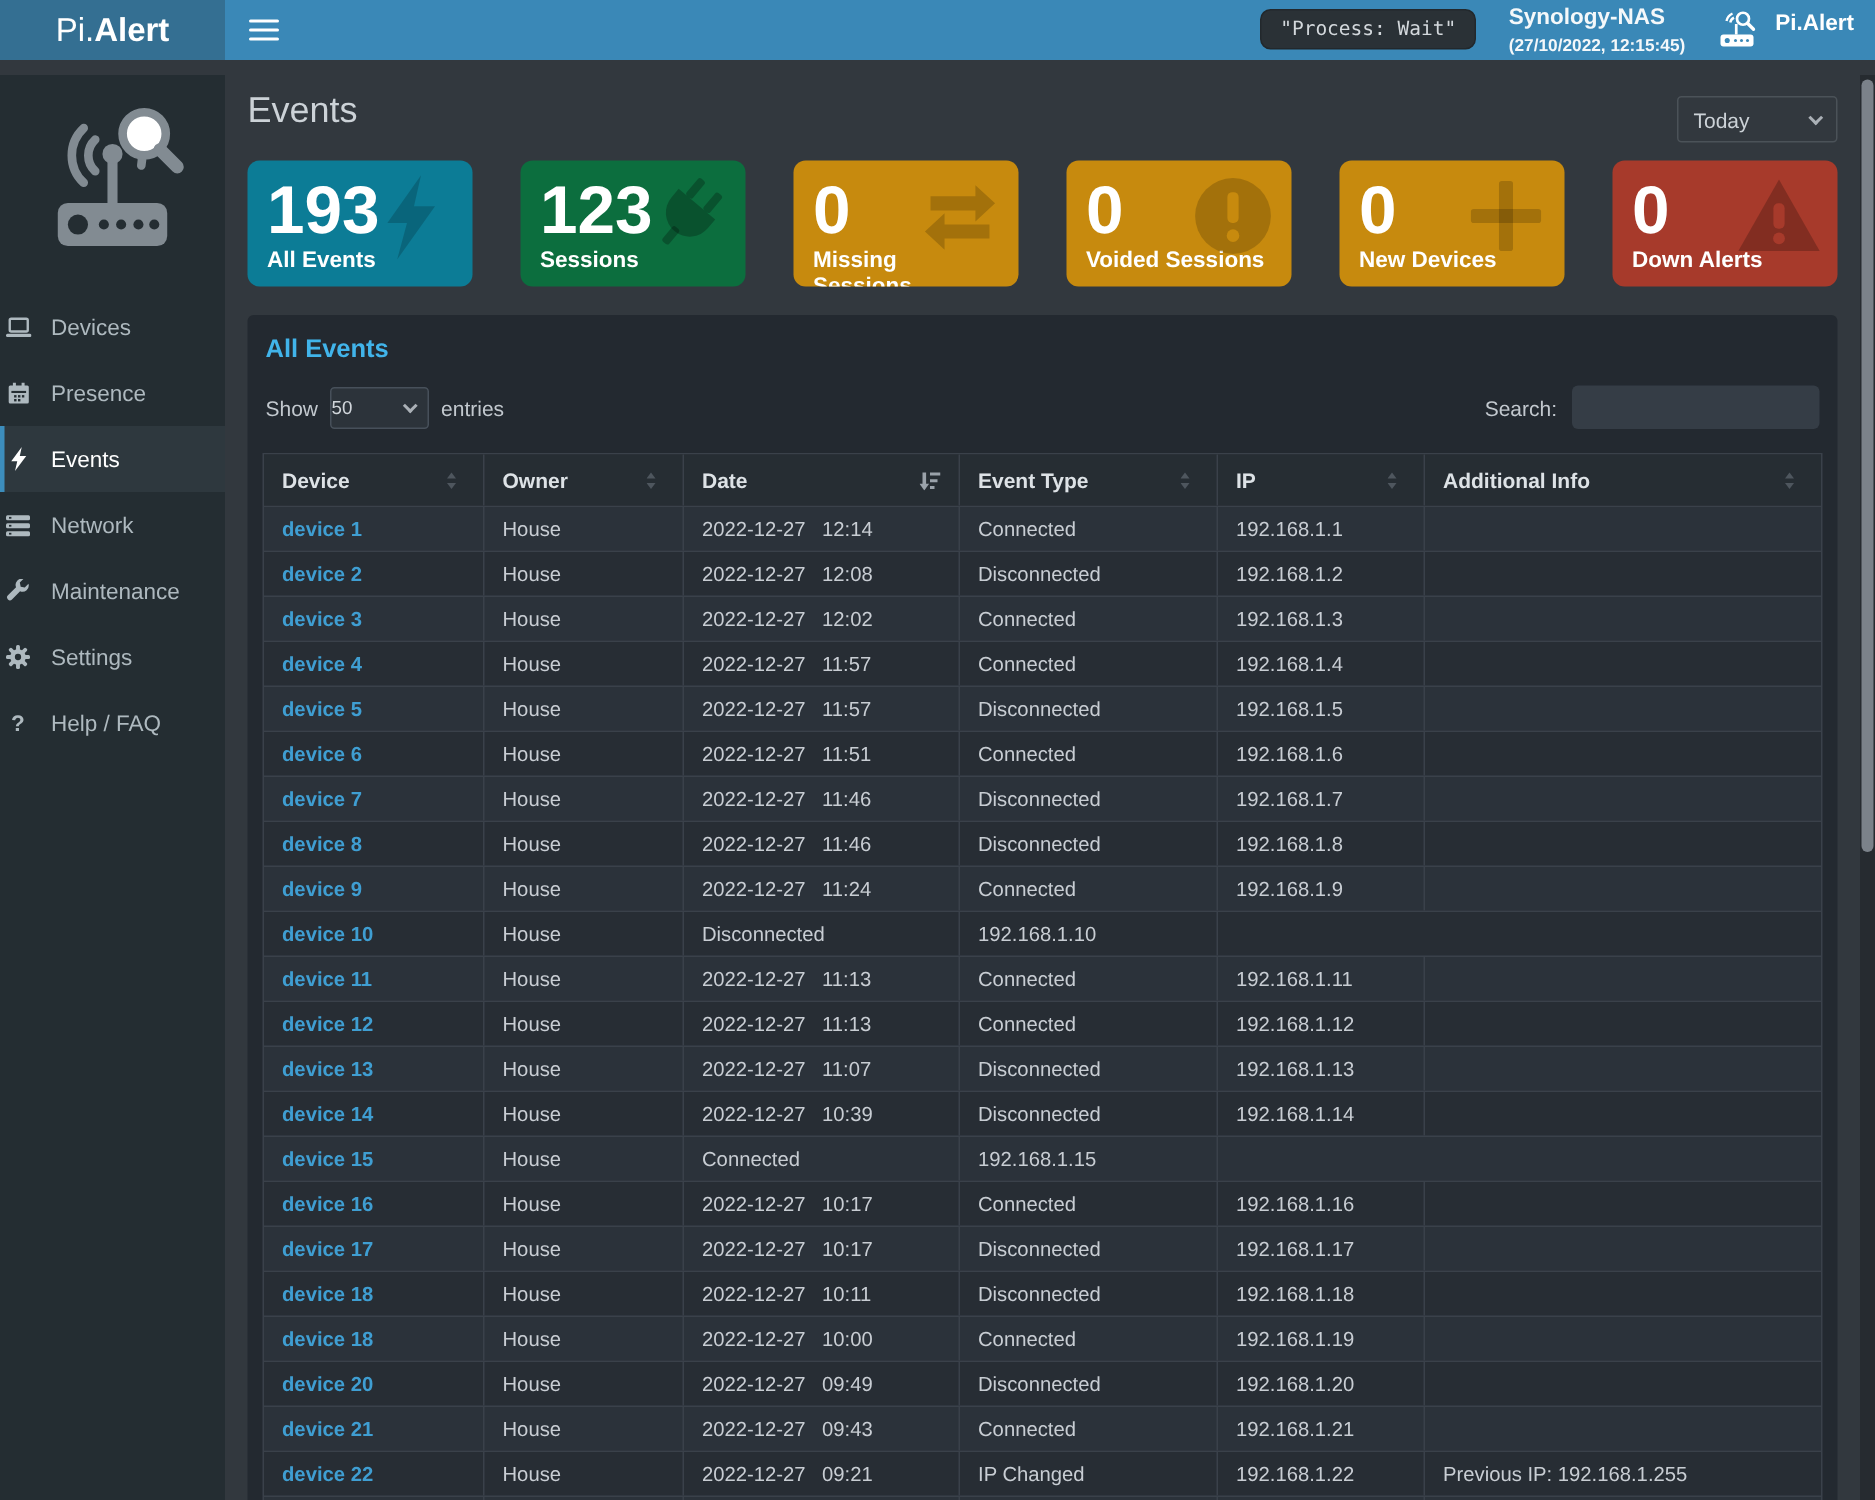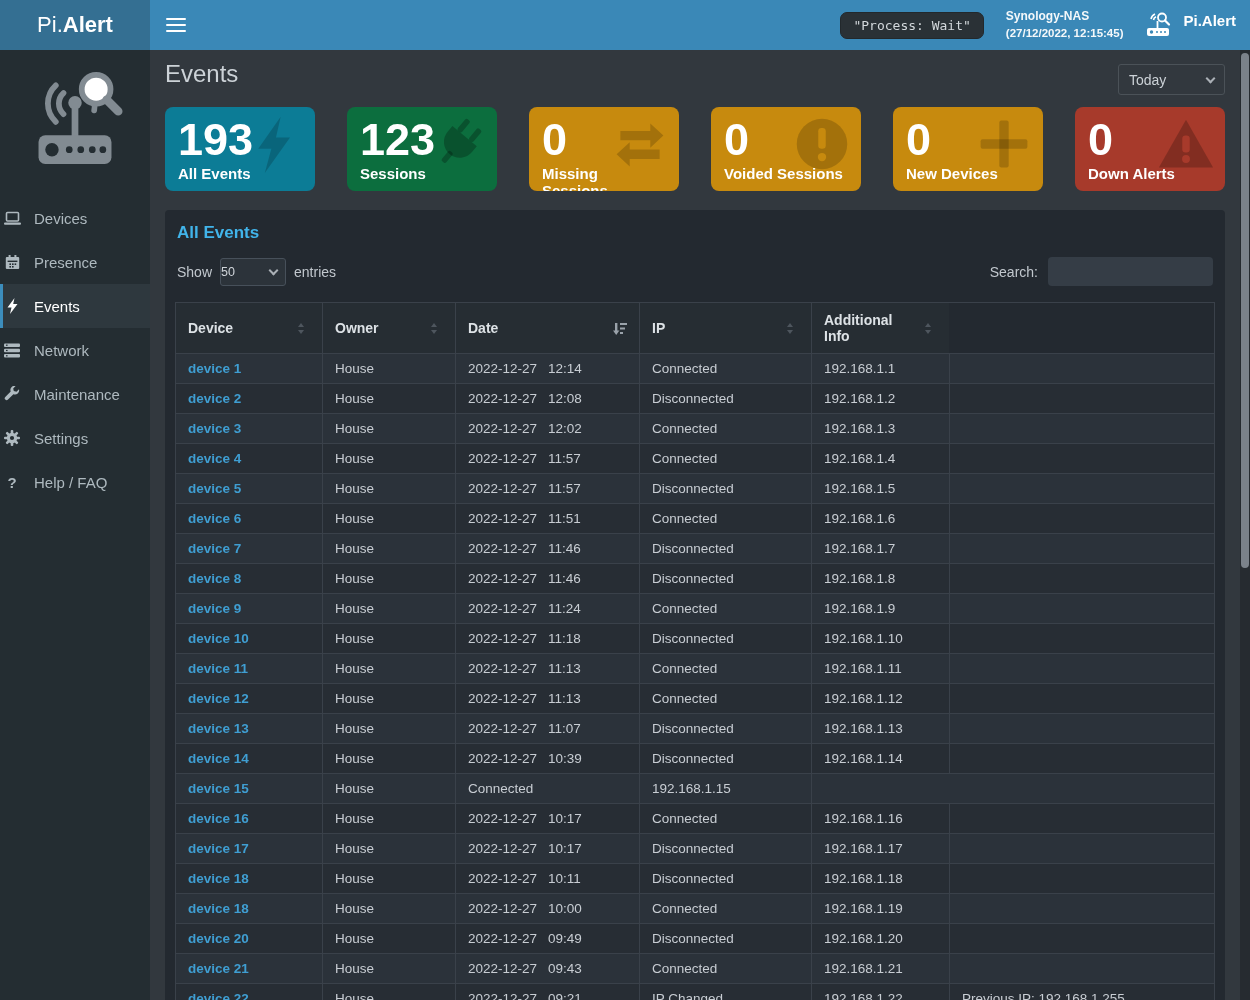--- a/index.html
+++ b/index.html
@@ -1,31 +1,31 @@
 <!DOCTYPE html>
 <html><head>
 <meta charset="utf-8">
 <style>
   * { margin:0; padding:0; box-sizing:border-box; }
   html,body { width:1250px; height:1000px; overflow:hidden; }
   body { font-family:"Liberation Sans", sans-serif; background:#32383e; position:relative; }
 
   
-  .header { display:flex; height:50px; width:100%; position:relative; z-index:5; }
+  .header { display:flex; height:40px; width:100%; position:relative; z-index:5; }
   .brand { width:150px; background:#346f92; color:#fff; font-size:22px;
            display:flex; align-items:center; justify-content:center; }
   .brand b { font-weight:700; }
   .header-main { flex:1; background:#3a88b7; display:flex; align-items:center; padding:0 14px 0 16px; }
   .hamburger { width:20px; cursor:pointer; margin-right:10px; }
   .hamburger span { display:block; height:2px; background:#fff; margin:4px 0; border-radius:1px; }
   .header-right { margin-left:auto; display:flex; align-items:center; gap:22px; }
   .process-badge { font-family:"DejaVu Sans Mono", monospace; font-size:13px; color:#d3d8dc;
                    background:#2a3136; border:1px solid #22282c; padding:5px 12px; border-radius:7px; }
   .nas-info { color:#f4f8fa; line-height:1.45; }
-  .nas-name { font-weight:700; font-size:12px; }
+  .nas-name { font-weight:700; font-size:15px; }
   .nas-time { font-size:11.5px; font-weight:600; }
   .app-link { display:flex; align-items:flex-start; gap:8px; color:#fff; font-size:15px; font-weight:600; cursor:pointer; }
 
   
   .sidebar { position:absolute; top:50px; left:0; width:150px; height:950px; background:#242d32; }
   .side-logo { display:flex; justify-content:center; padding:14px 0 10px 0; }
   .menu { margin-top:14px; }
   .menu-item { display:flex; align-items:center; height:44px; gap:13px;
                color:#aeb9bf; font-size:15px; cursor:pointer; border-left:3px solid transparent; }
   .menu-item .mi-icon { width:18px; display:flex; justify-content:center; color:inherit; flex:0 0 18px; }
@@ -95,21 +95,21 @@
   <div class="header-main">
     <div class="hamburger">
         <span></span>
         <span></span>
         <span></span>
       </div>
     <div class="header-right">
       <div class="process-badge">"Process: Wait"</div>
       <div class="nas-info">
         <div class="nas-name">Synology-NAS</div>
-        <div class="nas-time">(27/12/2022, 12:15:45)</div>
+        <div class="nas-time">(27/10/2022, 12:15:45)</div>
       </div>
       <div class="app-link">
         <svg width="30" height="26" viewBox="0 0 30 26">
           <g stroke="#ffffff" stroke-width="1.6" fill="none">
             <path d="M6 7 a7 7 0 0 1 4-5"></path>
               <path d="M8.5 8 a4.5 4.5 0 0 1 2.5-3.3"></path>
           </g>
           <circle cx="17" cy="5.5" r="4" fill="none" stroke="#ffffff" stroke-width="1.8"></circle>
           <line x1="20" y1="8.5" x2="24" y2="12.5" stroke="#ffffff" stroke-width="2.2" stroke-linecap="round"></line>
           <line x1="12.5" y1="9" x2="12.5" y2="16" stroke="#ffffff" stroke-width="1.8"></line>
@@ -333,20 +333,27 @@
               <g fill="#9aa2aa">
                 <rect x="7" y="1" width="7" height="2"></rect>
                 <rect x="7" y="5.5" width="5" height="2"></rect>
                 <rect x="7" y="10" width="3" height="2"></rect>
                 <rect x="2" y="1" width="2.4" height="8"></rect>
                 <path d="M3.2 13 L0 8.5 h6.4 Z"></path>
               </g>
             </svg>
         </div>
         <div class="th">
+          <span>Event Type</span>
+          <svg class="sort-ic" width="12" height="13" viewBox="0 0 12 13">
+              <path d="M3 1 L6 5 H0 Z" fill="#4e565e"></path>
+              <path d="M3 12 L0 8 h6 Z" fill="#4e565e"></path>
+            </svg>
+        </div>
+        <div class="th">
           <span>IP</span>
           <svg class="sort-ic" width="12" height="13" viewBox="0 0 12 13">
               <path d="M3 1 L6 5 H0 Z" fill="#4e565e"></path>
               <path d="M3 12 L0 8 h6 Z" fill="#4e565e"></path>
             </svg>
         </div>
         <div class="th">
           <span>Additional Info</span>
           <svg class="sort-ic" width="12" height="13" viewBox="0 0 12 13">
               <path d="M3 1 L6 5 H0 Z" fill="#4e565e"></path>
@@ -432,21 +439,20 @@
     <div class="td td-owner">House</div>
     <div class="td"><span class="cell-date">2022-12-27</span><span class="cell-time">11:24</span></div>
     <div class="td td-event">Connected</div>
     <div class="td td-ip">192.168.1.9</div>
     <div class="td td-info"></div>
   </div>
 
   <div class="tr">
     <div class="td"><a class="device-link">device 10</a></div>
     <div class="td td-owner">House</div>
-    <div class="td"><span class="cell-date">2022-12-27</span><span class="cell-time">11:18</span></div>
     <div class="td td-event">Disconnected</div>
     <div class="td td-ip">192.168.1.10</div>
     <div class="td td-info"></div>
   </div>
 
   <div class="tr">
     <div class="td"><a class="device-link">device 11</a></div>
     <div class="td td-owner">House</div>
     <div class="td"><span class="cell-date">2022-12-27</span><span class="cell-time">11:13</span></div>
     <div class="td td-event">Connected</div>

